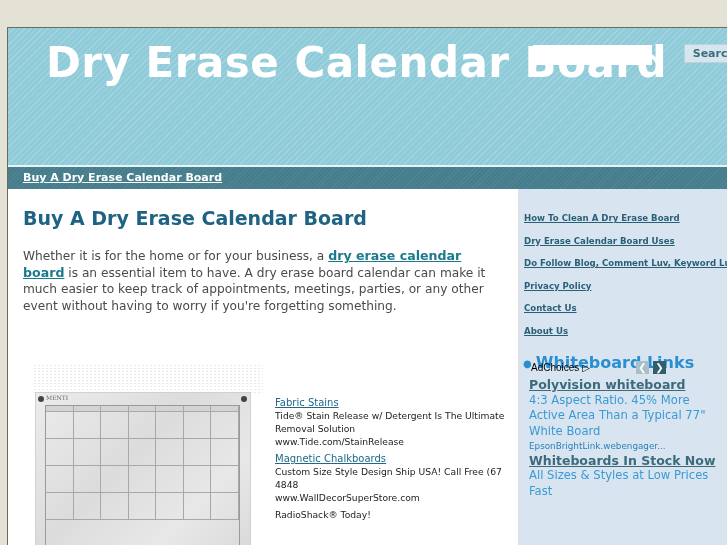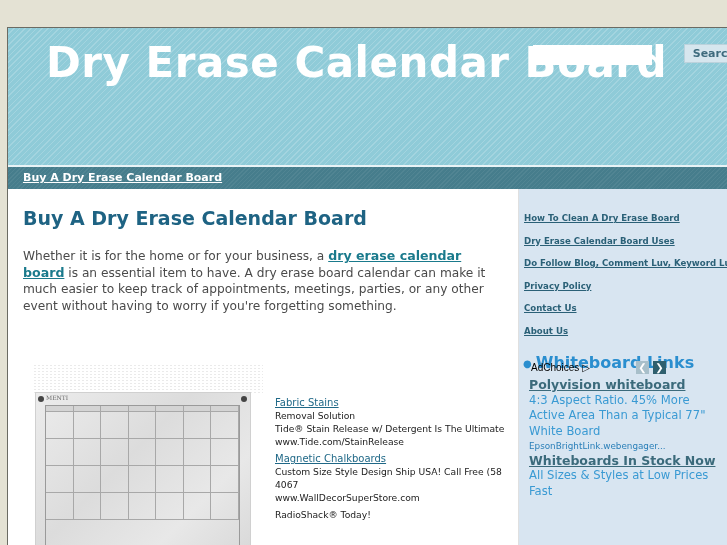--- a/index.html
+++ b/index.html
@@ -211,28 +211,28 @@
           <div></div>
           <div></div>
           <div></div>
           <div></div>
       </div>
     </div>
 
     <div id="ads">
       <div class="ad">
         <a class="ad-title">Fabric Stains</a>
+        <div class="ad-desc">Tide®  Stain Release w/ Detergent Is The Ultimate</div>
         <div class="ad-desc">Removal Solution</div>
-        <div class="ad-desc">Tide®  Stain Release w/ Detergent Is The Ultimate</div>
         <div class="ad-url">www.Tide.com/StainRelease</div>
       </div>
       <div class="ad">
         <a class="ad-title">Magnetic Chalkboards</a>
-        <div class="ad-desc">Custom Size Style Design Ship USA! Call Free (58</div>
-        <div class="ad-desc">4067</div>
+        <div class="ad-desc">Custom Size Style Design Ship USA! Call Free (67</div>
+        <div class="ad-desc">4848</div>
         <div class="ad-url">www.WallDecorSuperStore.com</div>
       </div>
       <div class="ad">
         <div class="ad-desc">RadioShack® Today!</div>
 
       </div>
 
     </div>
   </div>
 

